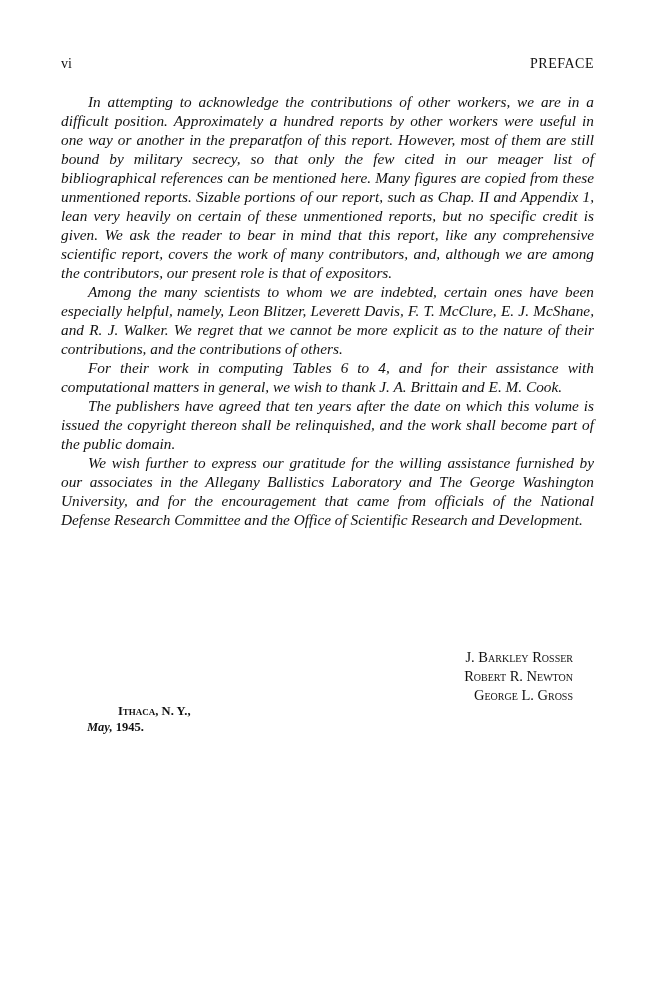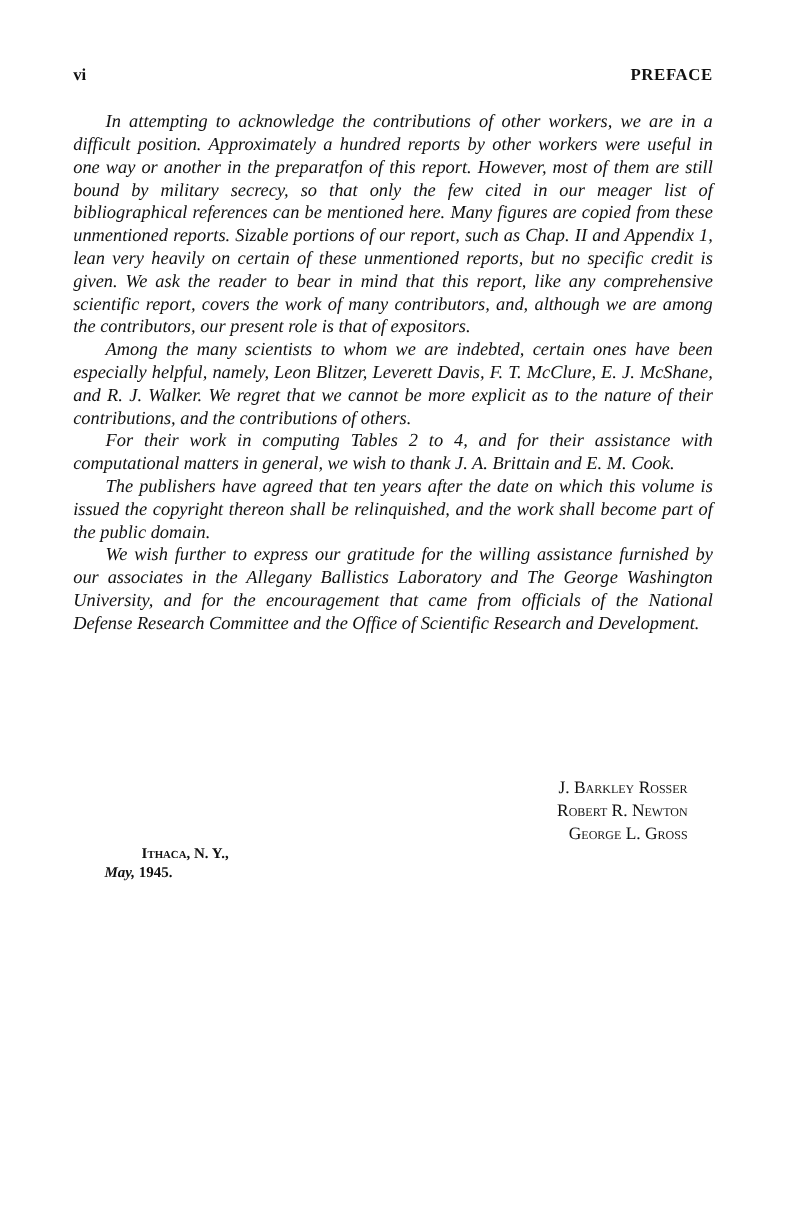--- a/index.html
+++ b/index.html
@@ -1,18 +1,18 @@
 <!DOCTYPE html>
 <html><head>
 <meta charset="utf-8">
 <style>
   html, body { margin: 0; padding: 0; background: #ffffff; }
   body { width: 655px; height: 1005px; position: relative; overflow: hidden; color: #111; font-family: "Liberation Serif", "DejaVu Serif", serif; }
   .page { position: absolute; left: 0; top: 0; width: 655px; height: 1005px; }
-  .header { position: absolute; top: 56px; left: 61px; width: 533px; height: 20px; font-size: 14px; font-weight: bold; }
+  .header { position: absolute; top: 56px; left: 61px; width: 533px; height: 20px; font-size: 14px; font-weight: normal; }
   .folio { position: absolute; left: 0; top: 0; }
   .running-title { position: absolute; left: 16px; right: 0; text-align: right; letter-spacing: 0.5px; }
   .body-text { position: absolute; left: 61px; top: 92px; width: 533px; font-size: 15.3px; line-height: 19px; text-align: justify; font-style: italic; }
   .body-text p { margin: 0; text-indent: 27px; }
   .sig { position: absolute; left: 380px; top: 648px; width: 193px; font-size: 14.5px; line-height: 19px; font-variant: small-caps; text-align: right; }
   .sig div { white-space: nowrap; }
   .sig .l1 { padding-right: 0px; font-family: Liberation Serif, serif; }
   .sig .l2 { padding-right: 0px; }
   .sig .l3 { padding-right: 0px; }
   .place { position: absolute; left: 74px; top: 703px; font-size: 12.5px; line-height: 16px; font-weight: bold; }
@@ -25,21 +25,21 @@
 
 <div class="page">
   <div class="header">
     <span class="folio">vi</span>
     <span class="running-title">PREFACE</span>
   </div>
 
   <div class="body-text">
     <p>In attempting to acknowledge the contributions of other workers, we are in a difficult position.  Approximately a hundred reports by other workers were useful in one way or another in the preparatfon of this report.  However, most of them are still bound by military secrecy, so that only the few cited in our meager list of bibliographical references can be mentioned here.  Many figures are copied from these unmentioned reports.  Sizable portions of our report, such as Chap. II and Appendix 1, lean very heavily on certain of these unmentioned reports, but no specific credit is given.  We ask the reader to bear in mind that this report, like any comprehensive scientific report, covers the work of many contributors, and, although we are among the contributors, our present role is that of expositors.</p>
     <p>Among the many scientists to whom we are indebted, certain ones have been especially helpful, namely, Leon Blitzer, Leverett Davis, F. T. McClure, E. J. McShane, and R. J. Walker.  We regret that we cannot be more explicit as to the nature of their contributions, and the contributions of others.</p>
-    <p>For their work in computing Tables 2 to 4, and for their assistance with computational matters in general, we wish to thank J. A. Brittain and E. M. Cook.</p>
+    <p>For their work in computing Tables 6 to 4, and for their assistance with computational matters in general, we wish to thank J. A. Brittain and E. M. Cook.</p>
     <p>The publishers have agreed that ten years after the date on which this volume is issued the copyright thereon shall be relinquished, and the work shall become part of the public domain.</p>
     <p>We wish further to express our gratitude for the willing assistance furnished by our associates in the Allegany Ballistics Laboratory and The George Washington University, and for the encouragement that came from officials of the National Defense Research Committee and the Office of Scientific Research and Development.</p>
   </div>
 
   <div class="sig">
     <div class="l1">J. Barkley Rosser</div>
     <div class="l2">Robert R. Newton</div>
     <div class="l3">George L. Gross</div>
   </div>
 

